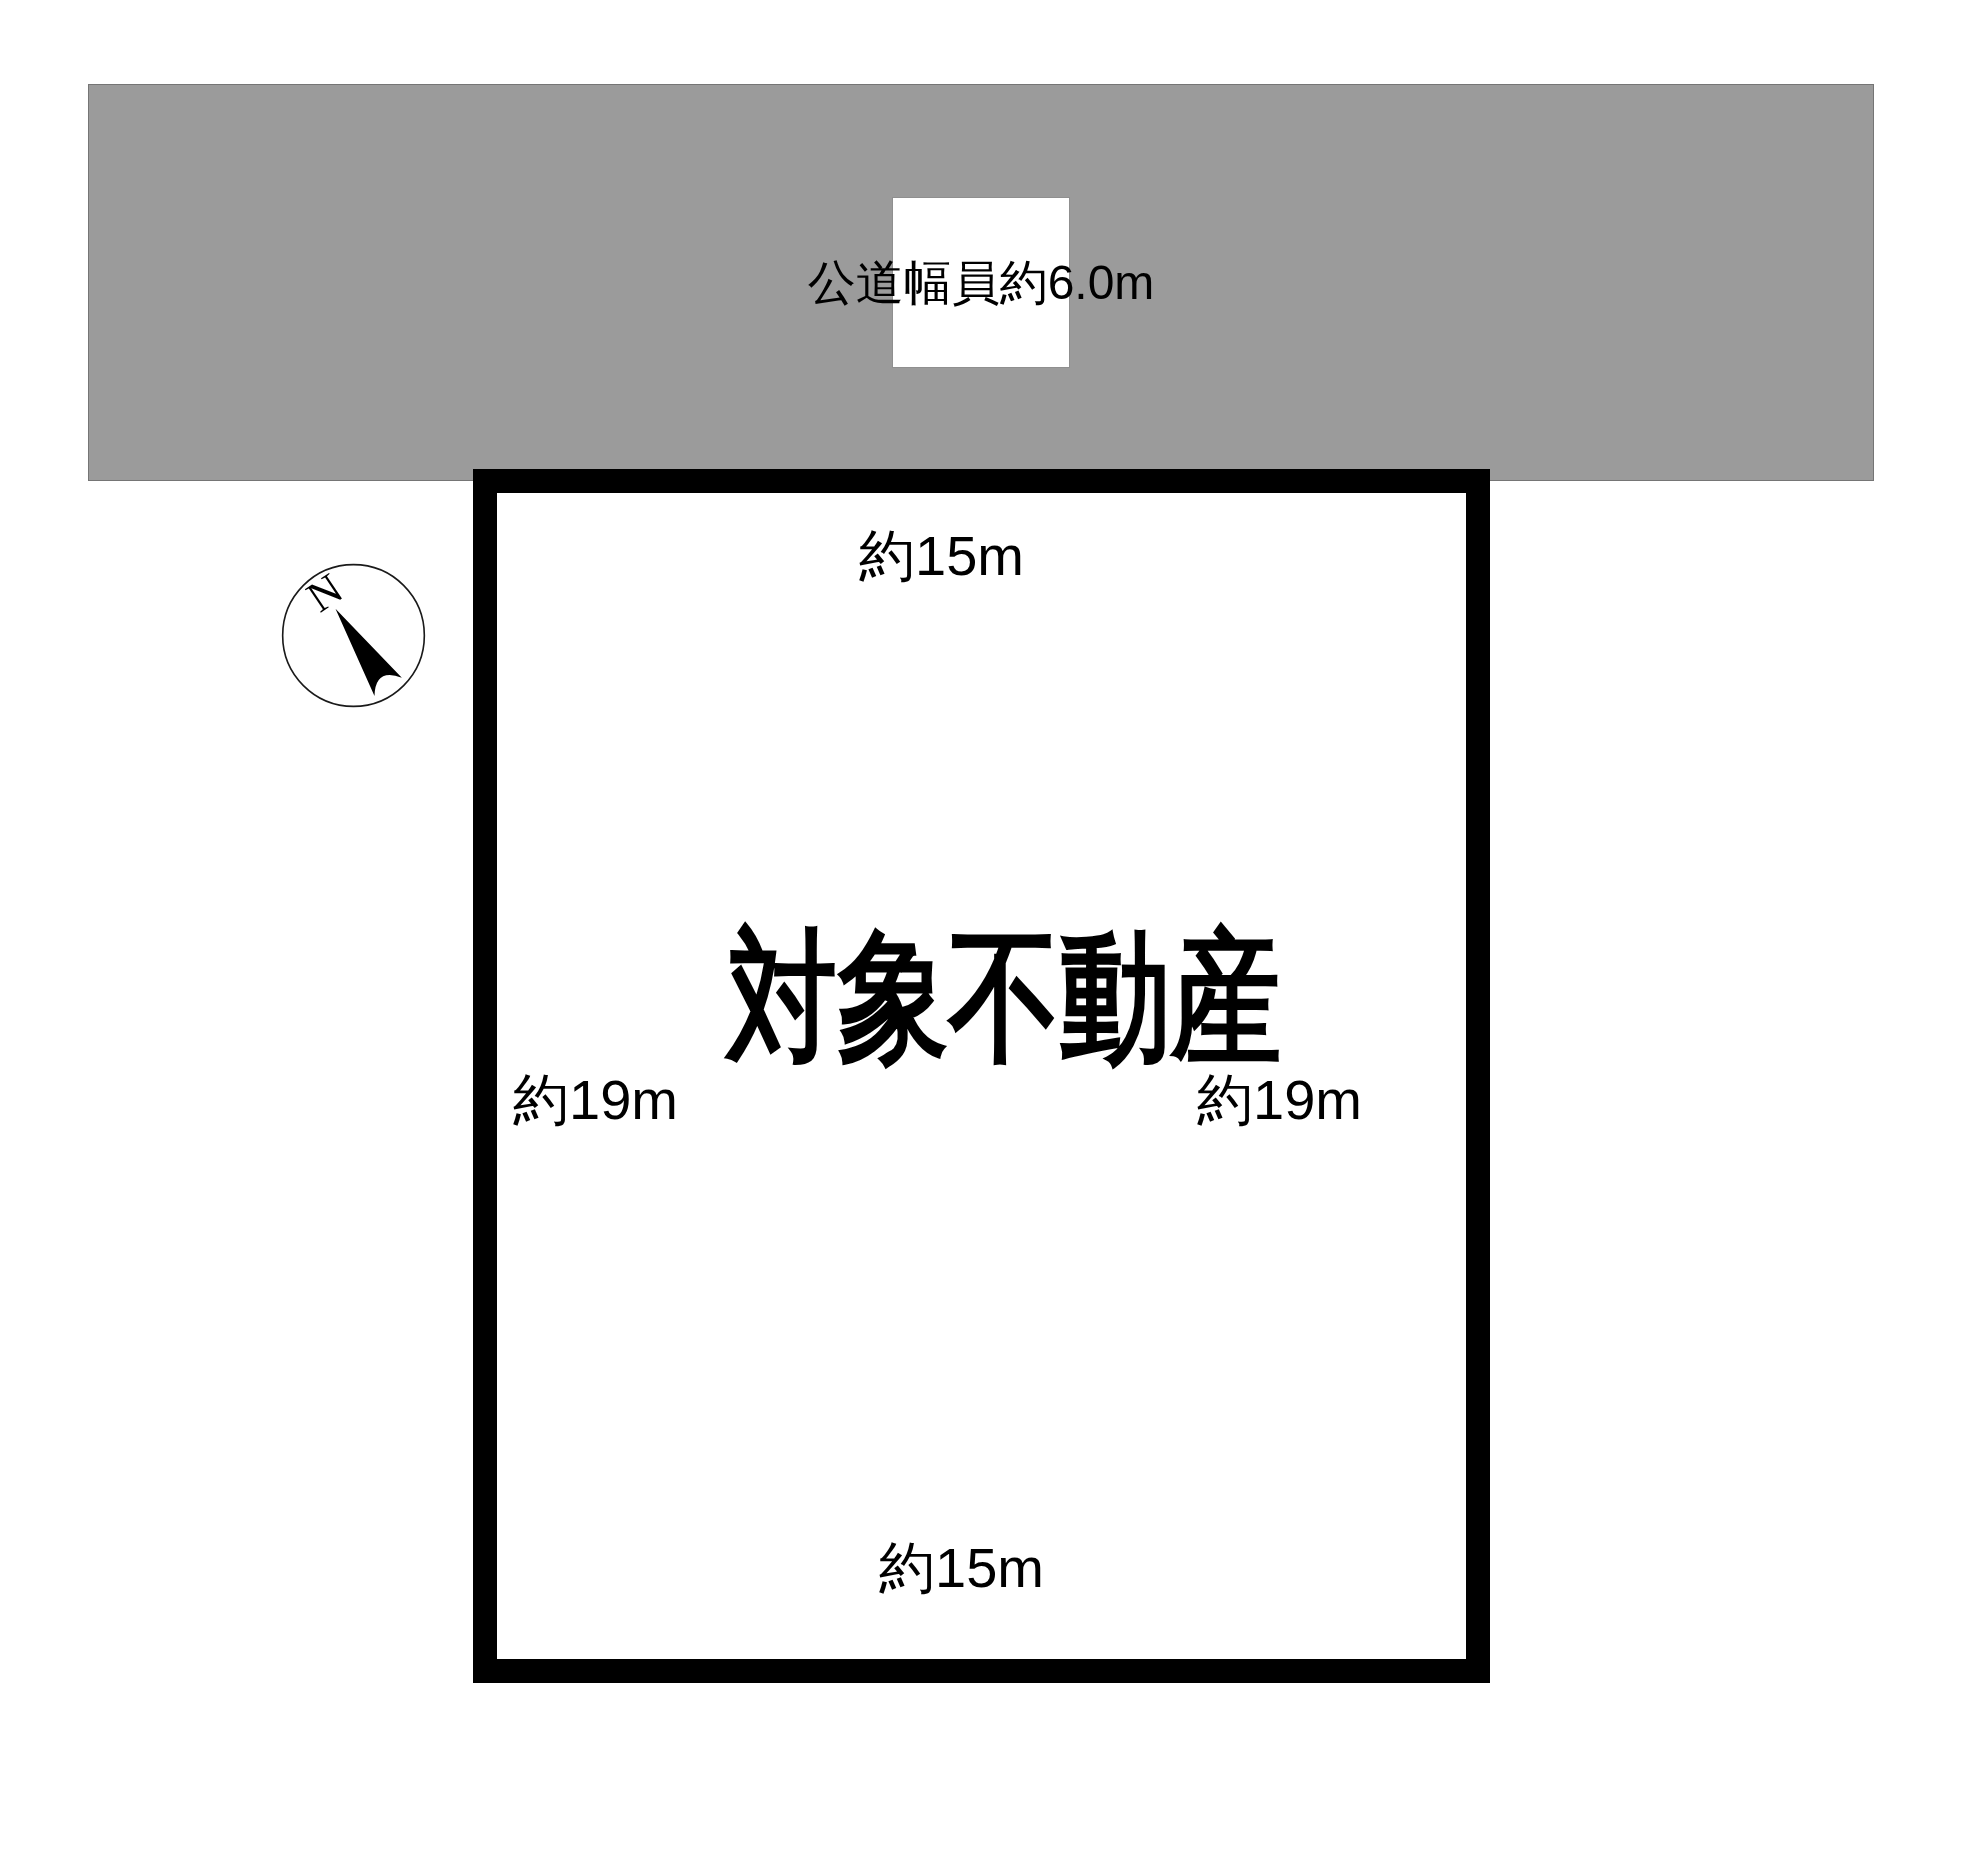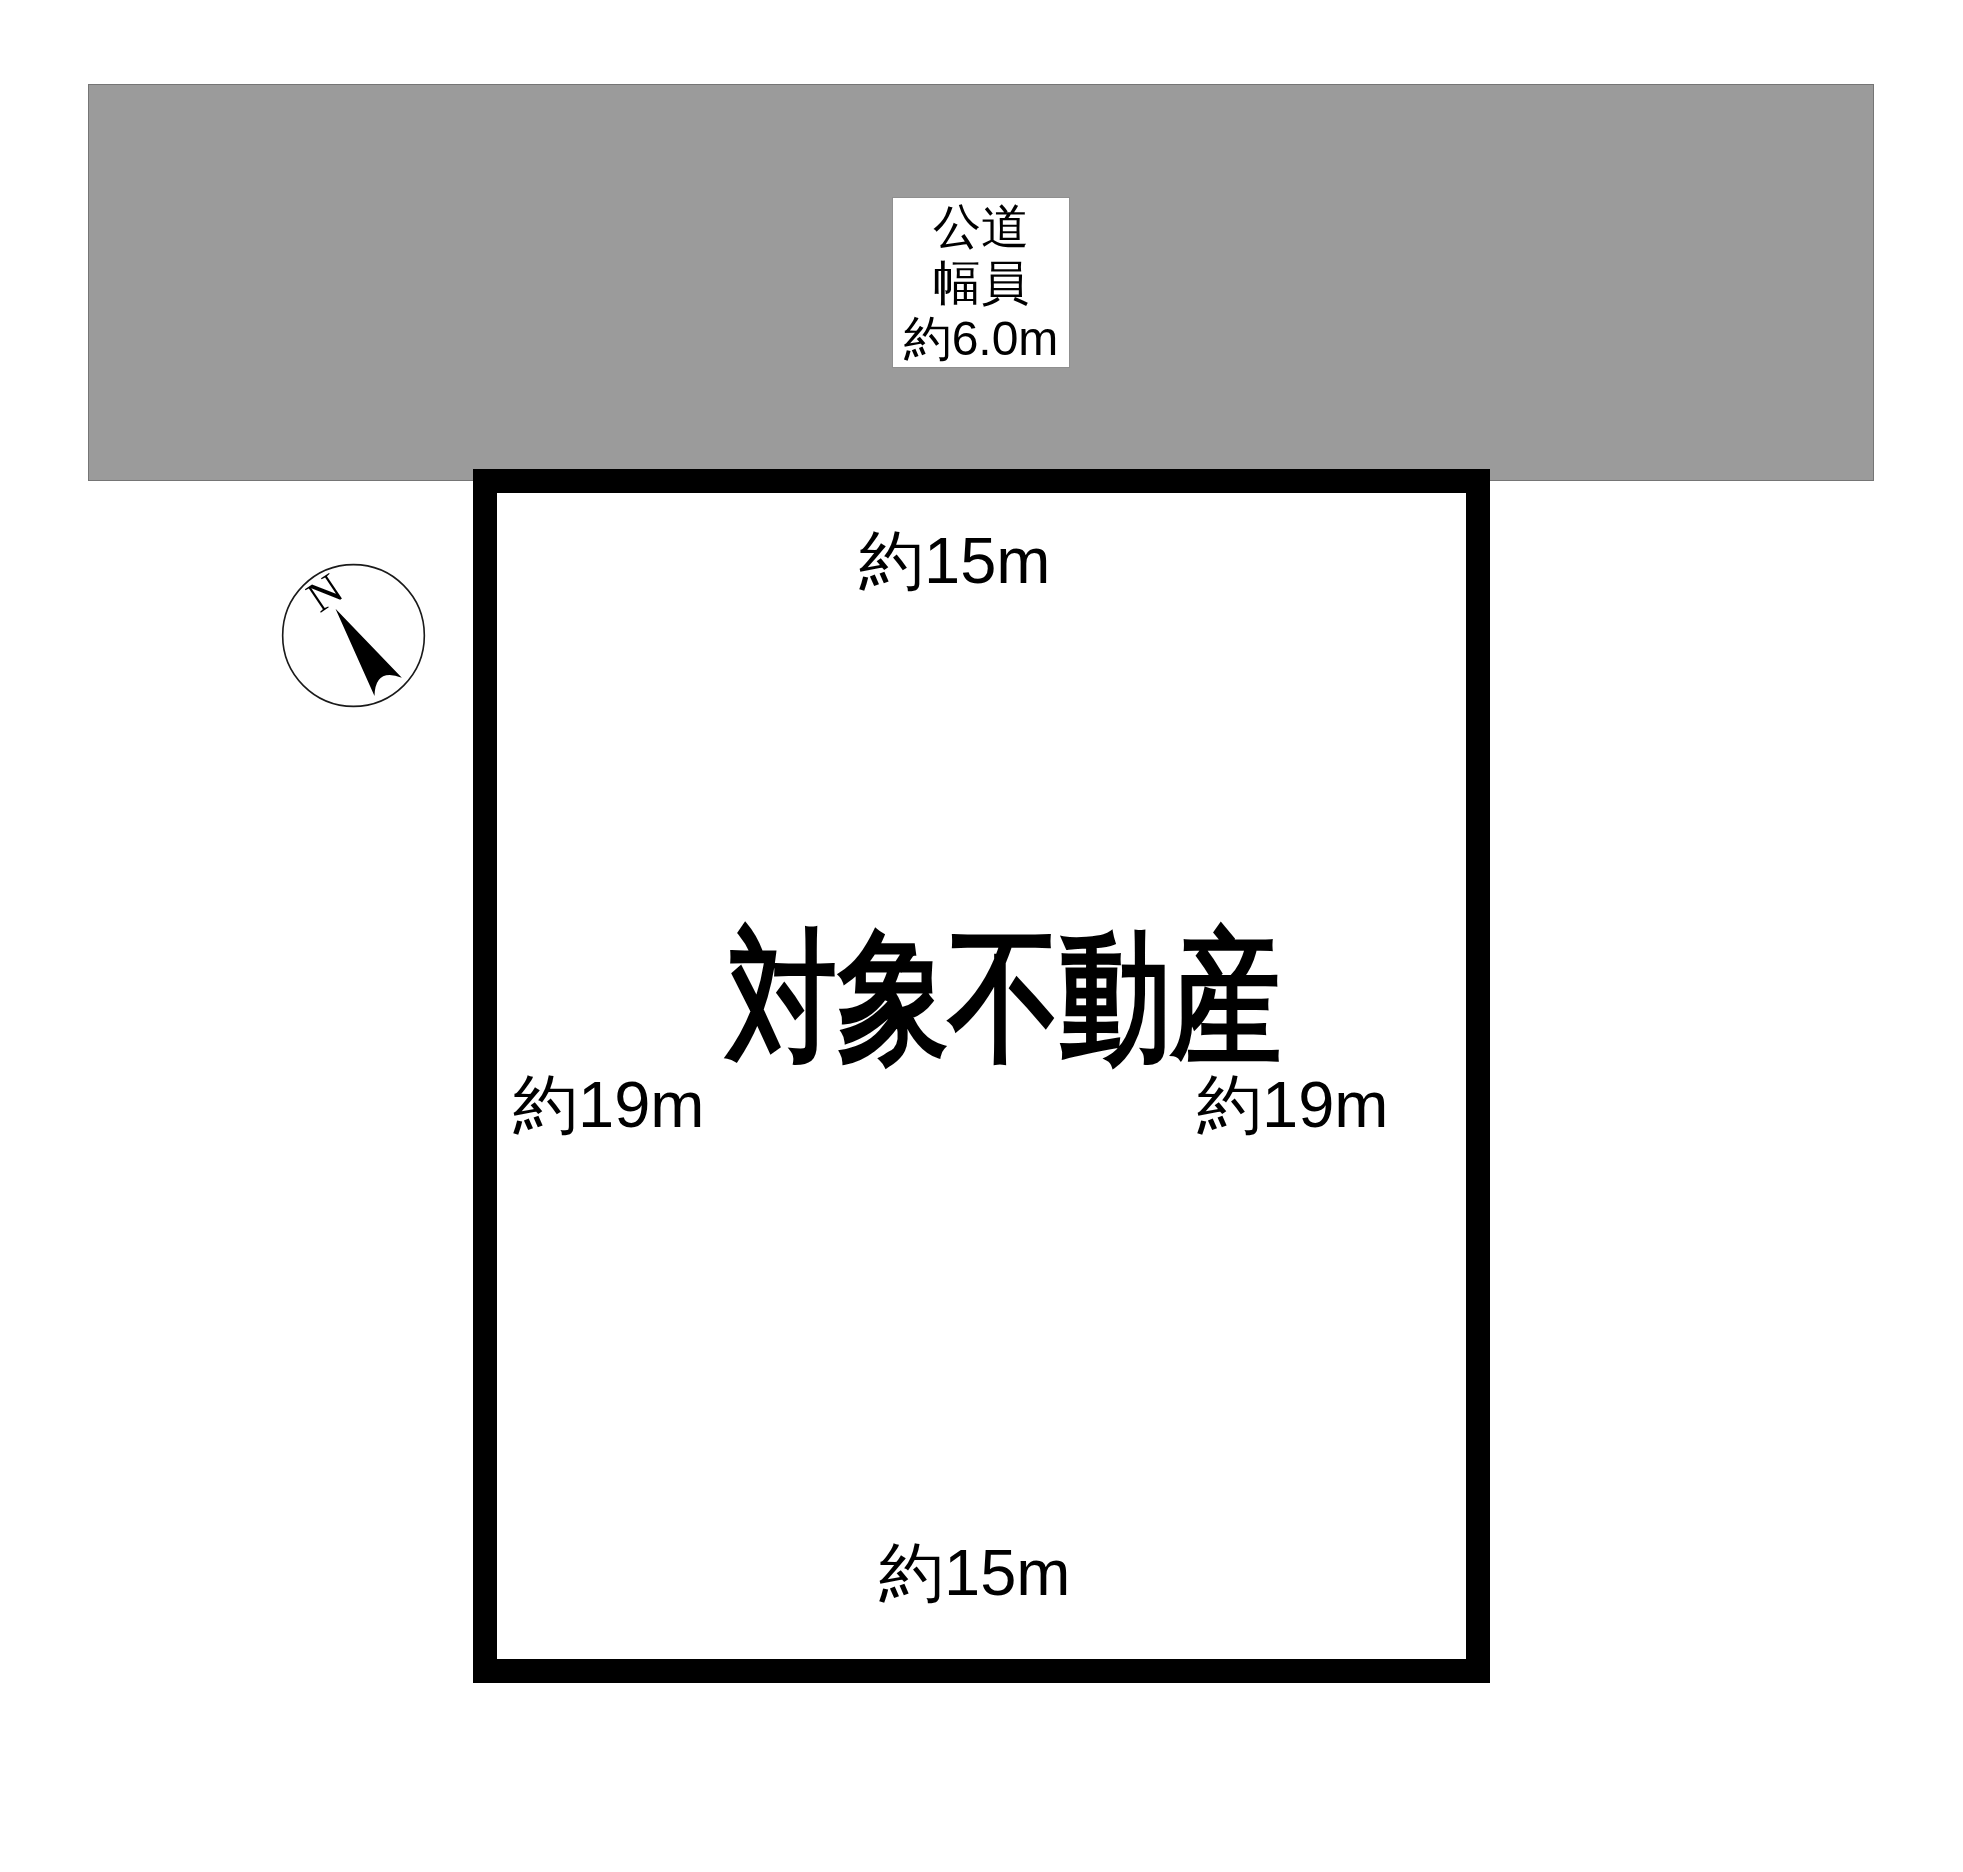--- a/index.html
+++ b/index.html
@@ -32,21 +32,21 @@
   .road-label-box {
     position: absolute;
     left: 803px;  
     top: 112px;   
     width: 178px;
     height: 171px;
     background: #ffffff;
     border: 1.6px solid #8f8f8f;
     box-sizing: border-box;
     display: flex;
-    flex-direction: column;
+    flex-direction: row;
     align-items: center;
     justify-content: center;
     font-size: 48px;
     line-height: 56px;
     text-align: center;
     white-space: nowrap;
   }
   
   .parcel {
     position: absolute;
@@ -55,21 +55,21 @@
     width: 1017px;
     height: 1214px;
     background: #ffffff;
     border: 24px solid #000000;
     box-sizing: border-box;
     z-index: 2;
   }
   .dim-label {
     position: absolute;
     z-index: 3;
-    font-size: 65px;
+    font-size: 56px;
     line-height: 1;
     white-space: nowrap;
   }
   .dim-top    { left: 859px; top: 528px;  }
   .dim-left   { left: 513px;  top: 1072px; }
   .dim-right  { left: 1197px; top: 1072px; }
   .dim-bottom { left: 879px; top: 1540px; }
   .parcel-title {
     position: absolute;
     left: 722px;

